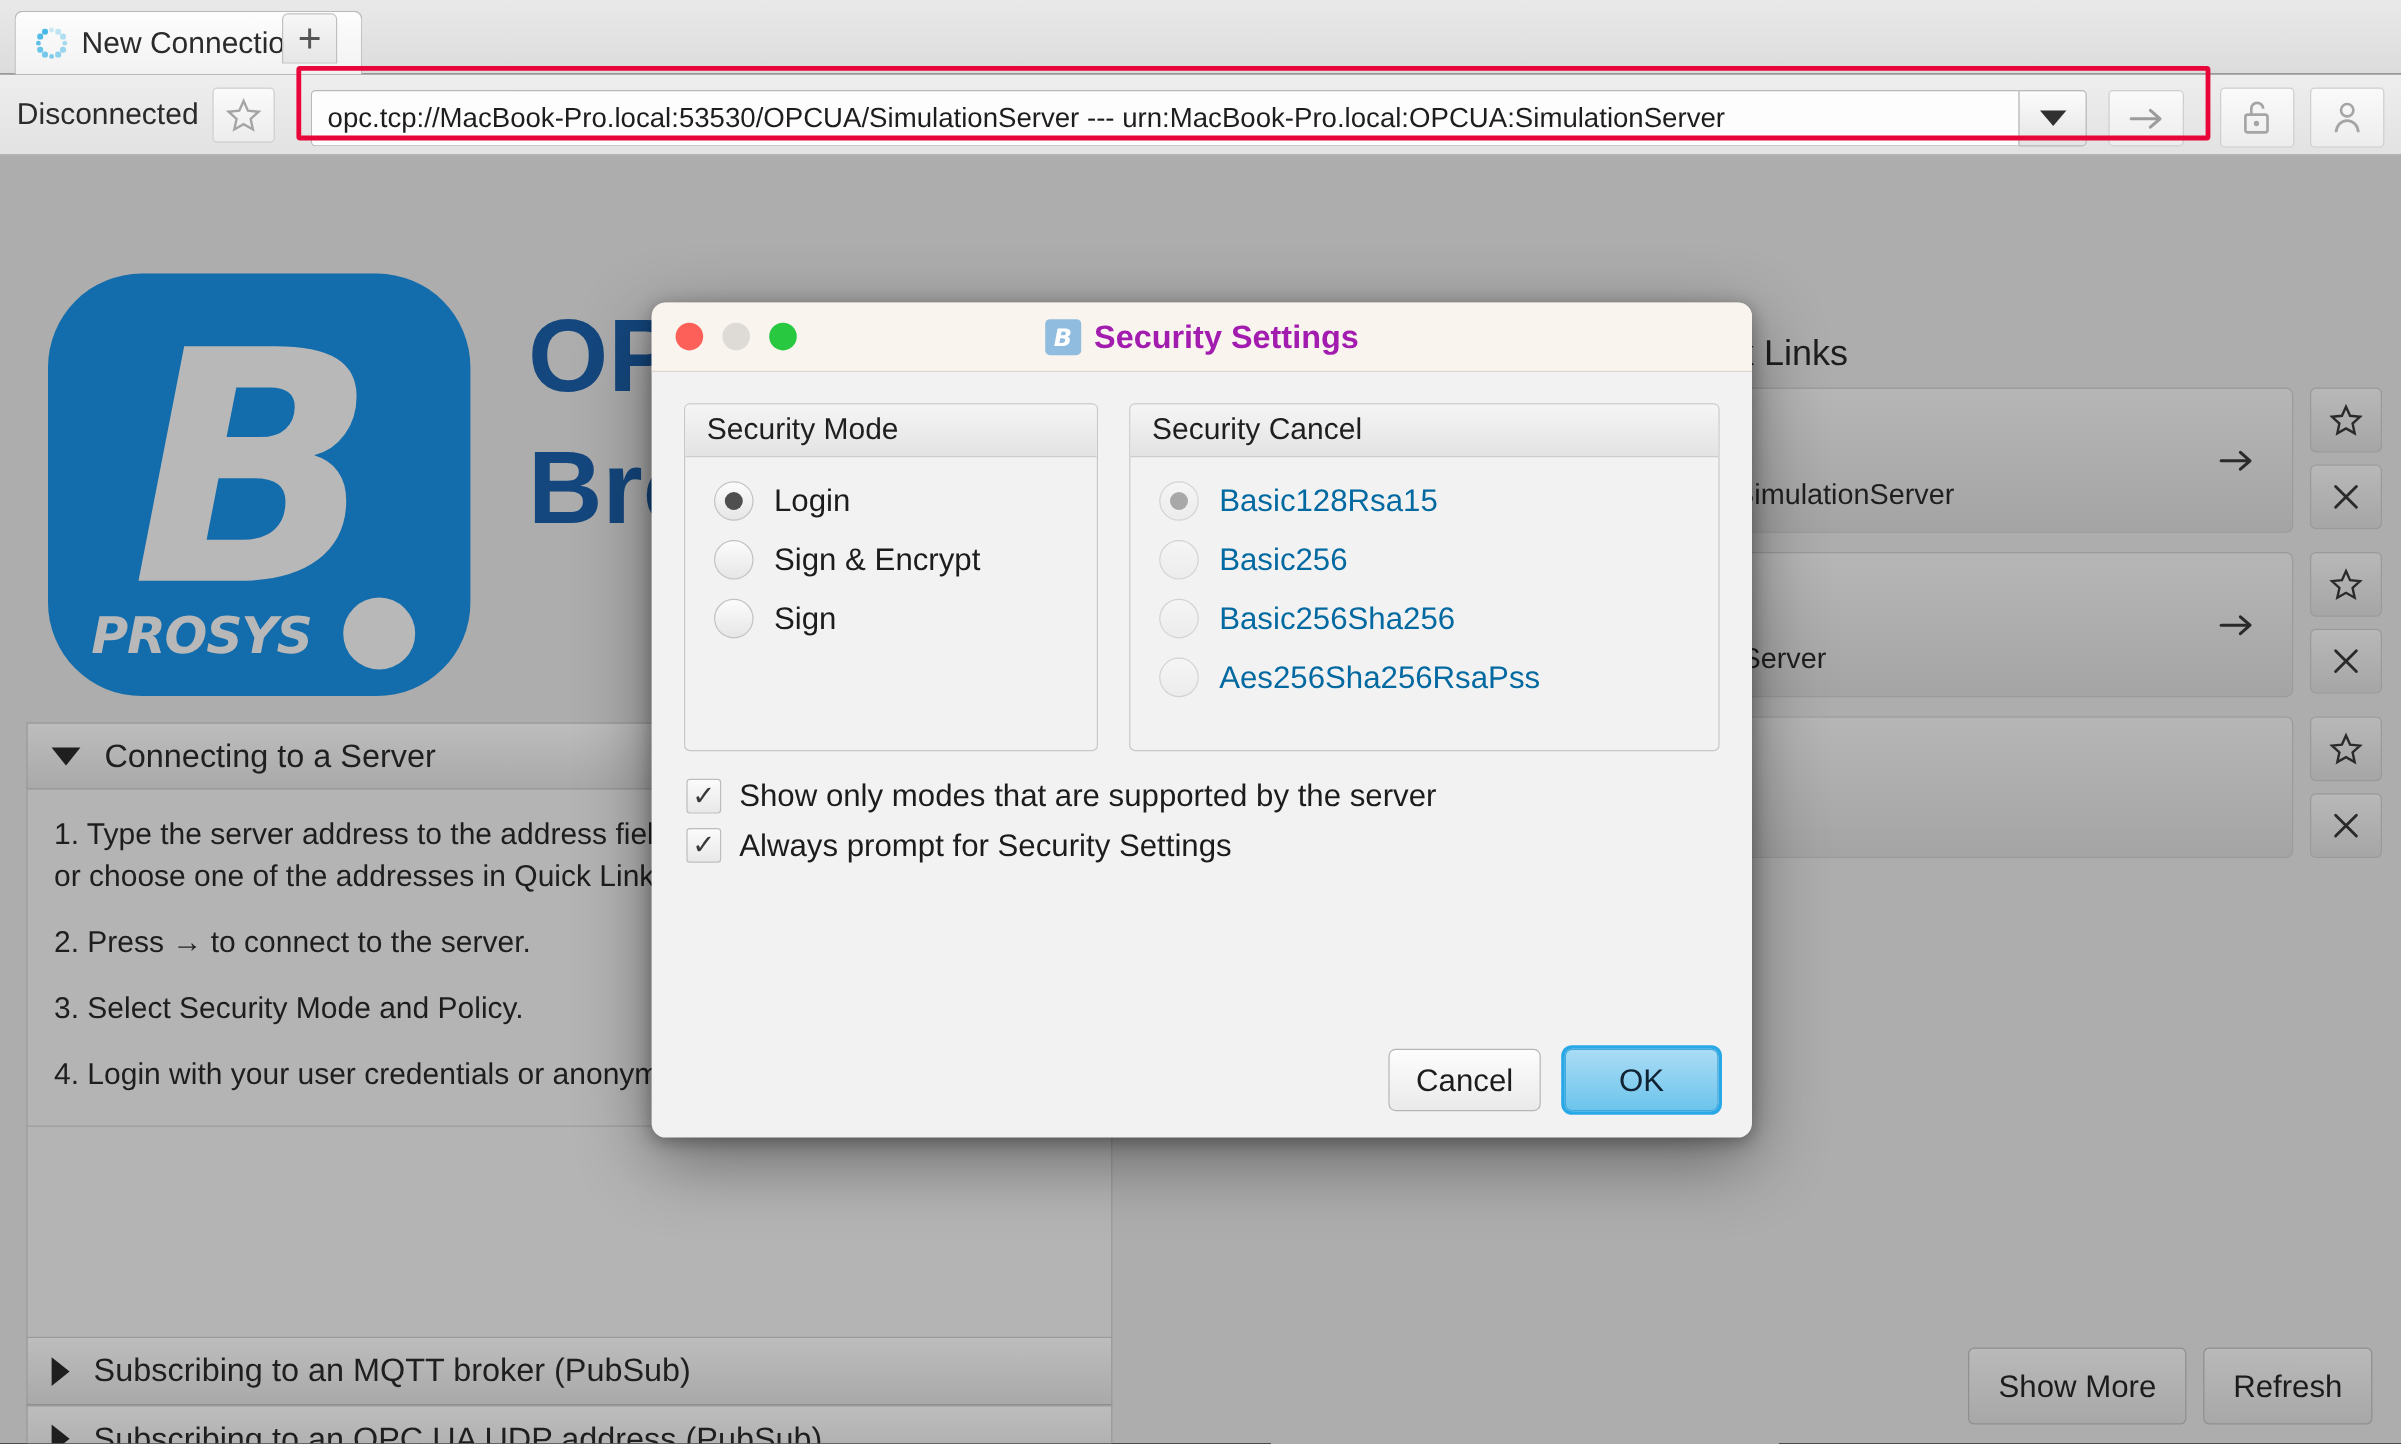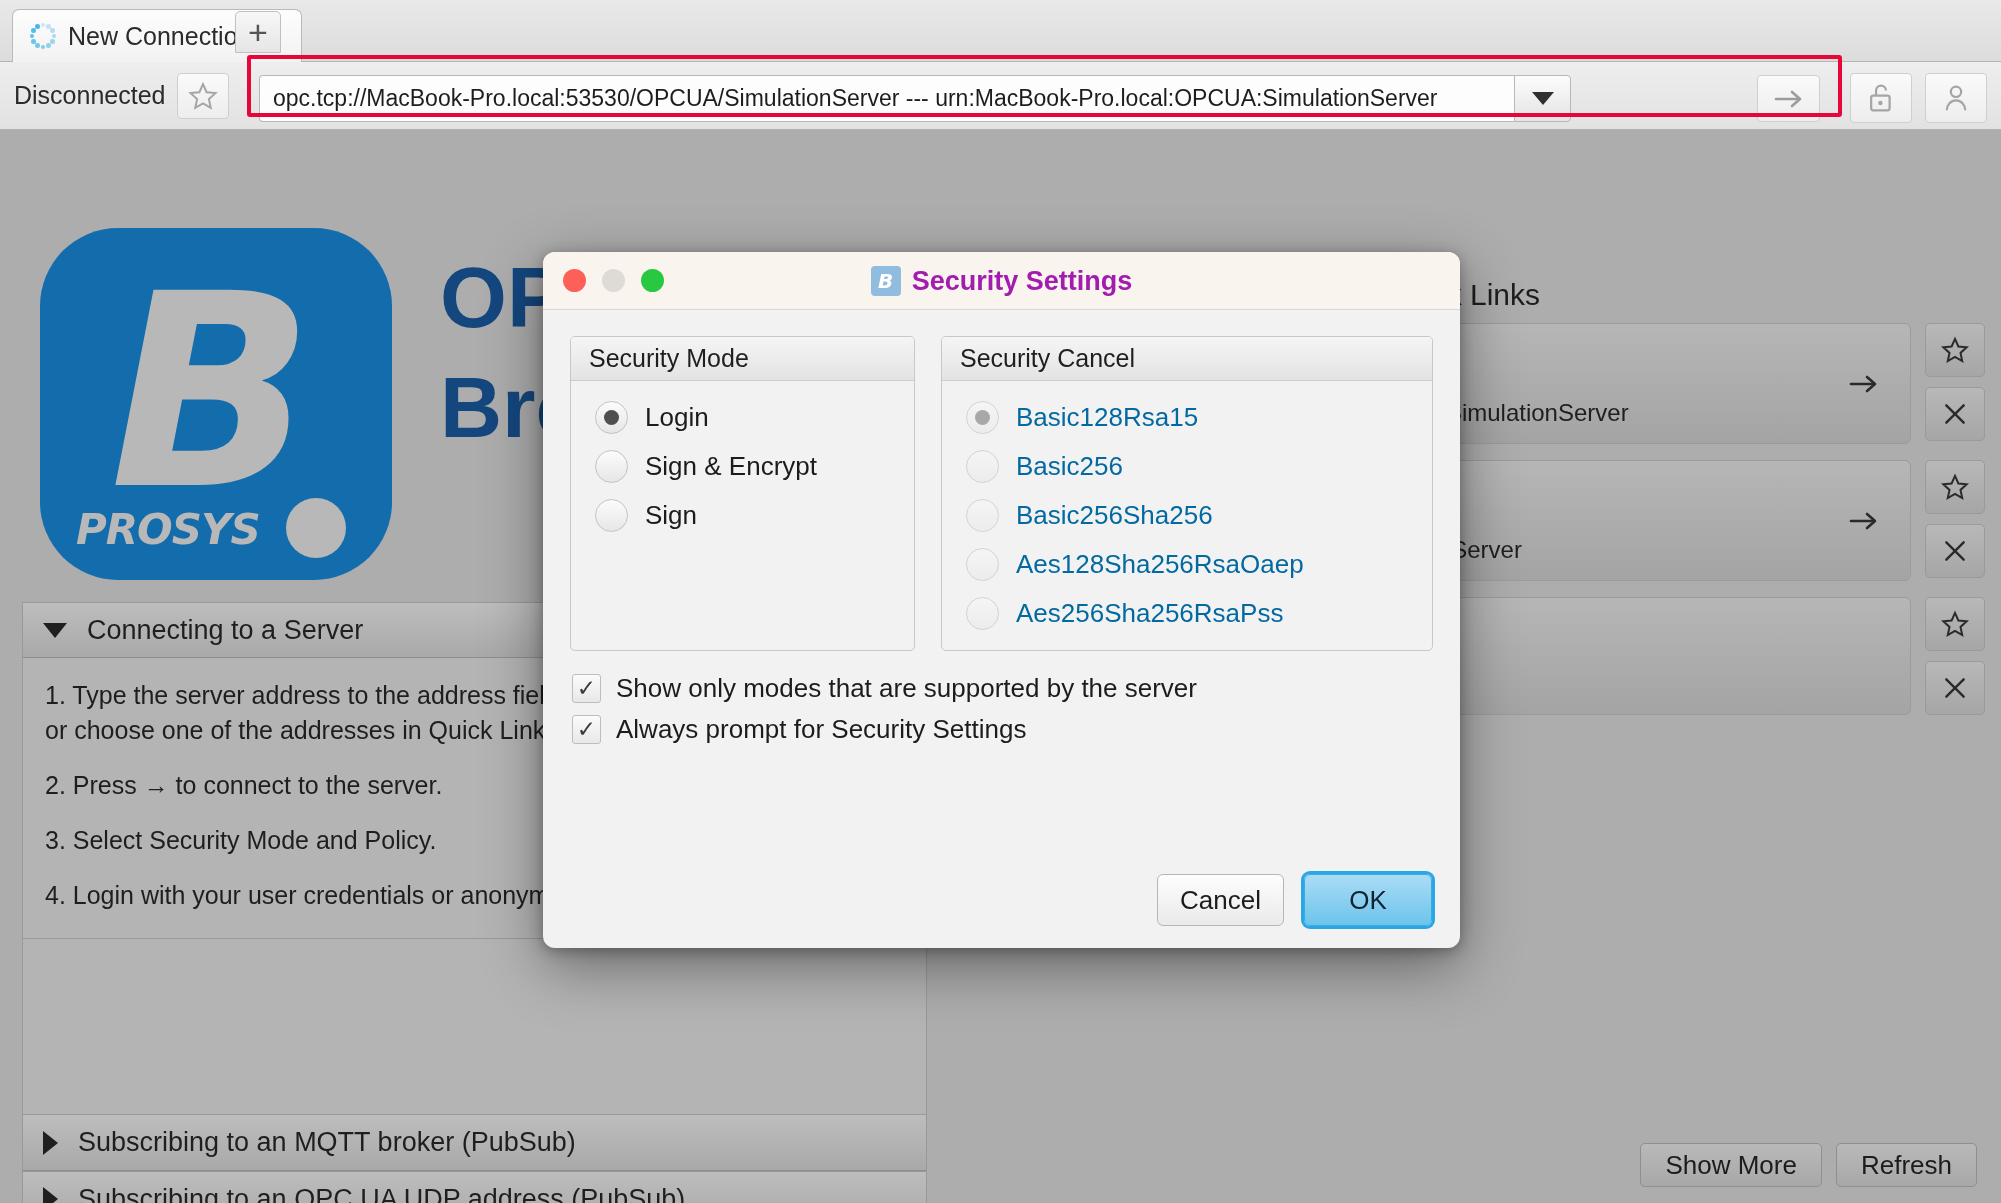--- a/index.html
+++ b/index.html
@@ -53,21 +53,21 @@
     background: linear-gradient(#fafafa, #ededed);
     border: 1px solid #cfcfcf; border-radius: 4px;
     display: flex; align-items: center; justify-content: center;
     color: #9c9c9c;
   }
   .addr-highlight {
     position: absolute; left: 247px; top: 55px; width: 1595px; height: 62px;
     border: 4px solid #e8053a; border-radius: 3px; pointer-events: none; z-index: 6;
   }
   .addr-wrap {
-    position: absolute; left: 259px; top: 75px; width: 1312px; height: 47px;
+    position: absolute; left: 259px; top: 75px; width: 1480px; height: 47px;
     display: flex; z-index: 5;
   }
   .addr-input {
     flex: 1; height: 47px;
     background: #fdfdfd; border: 1px solid #b8b8b8; border-right: none;
     border-radius: 4px 0 0 4px;
     font-size: 23px; color: #1d1d1d; padding: 0 13px;
     font-family: "Liberation Sans", sans-serif;
     outline: none;
   }
@@ -168,21 +168,21 @@
     width: 60px; height: 54px;
     background: linear-gradient(#b8b8b8, #a6a6a6);
     border: 1px solid #9a9a9a; border-radius: 5px;
     display: flex; align-items: center; justify-content: center;
     color: #2a2a2a;
   }
   .ql-empty { min-height: 118px; }
 
   .bottom-btns { position: absolute; right: 24px; bottom: 16px; display: flex; gap: 14px; }
   .bb {
-    height: 44px; padding: 0 24px;
+    height: 64px; padding: 0 24px;
     background: linear-gradient(#b9b9b9, #a8a8a8);
     border: 1px solid #8f8f8f; border-radius: 5px;
     font-size: 26px; color: #1c1c1c;
     display: flex; align-items: center; justify-content: center;
   }
 
   
   .dialog {
     position: absolute; left: 543px; top: 252px; width: 917px; height: 696px;
     background: #f2f2f2;
@@ -501,24 +501,20 @@
             <div class="radio-row">
               <span class="radio dis"></span>
               <span class="radio-label dis">Basic256</span>
             </div>
             <div class="radio-row">
               <span class="radio dis"></span>
               <span class="radio-label dis">Basic256Sha256</span>
             </div>
             <div class="radio-row">
               <span class="radio dis"></span>
-              <span class="radio-label dis">Aes128Sha256RsaOaep</span>
-            </div>
-            <div class="radio-row">
-              <span class="radio dis"></span>
               <span class="radio-label dis">Aes256Sha256RsaPss</span>
             </div>
           </div>
         </div>
 
       </div>
 
       <div class="checks">
         <div class="check-row">
           <span class="cbox">✓</span>

